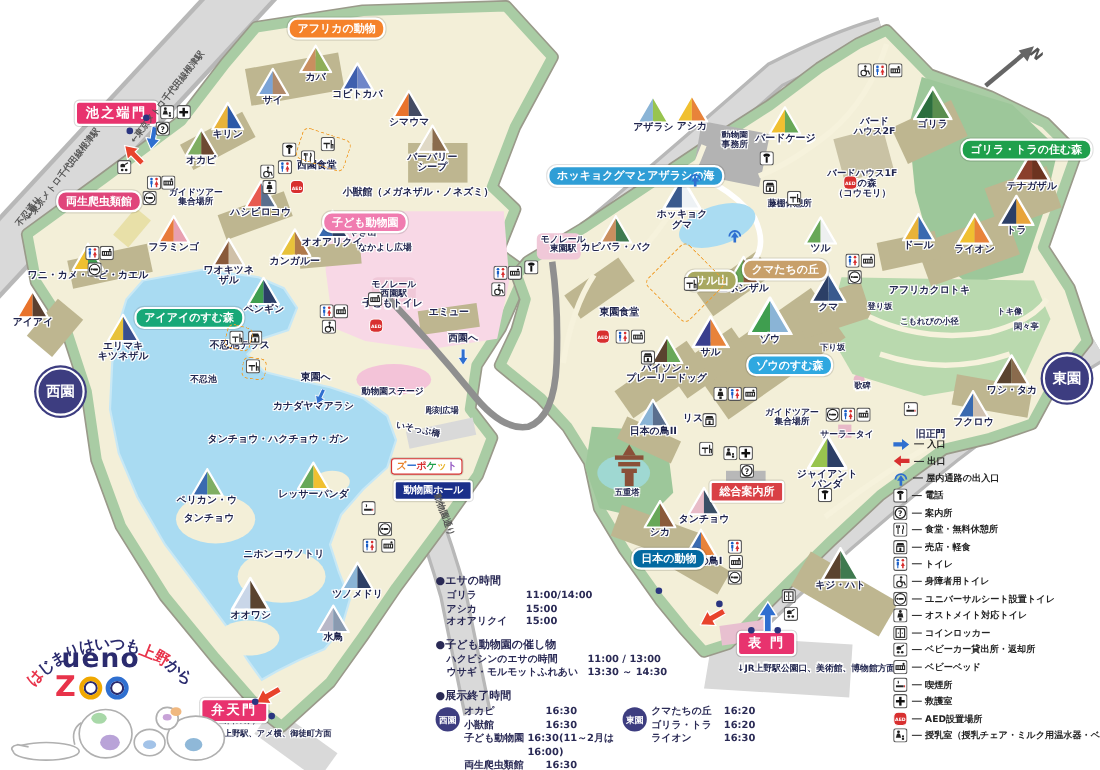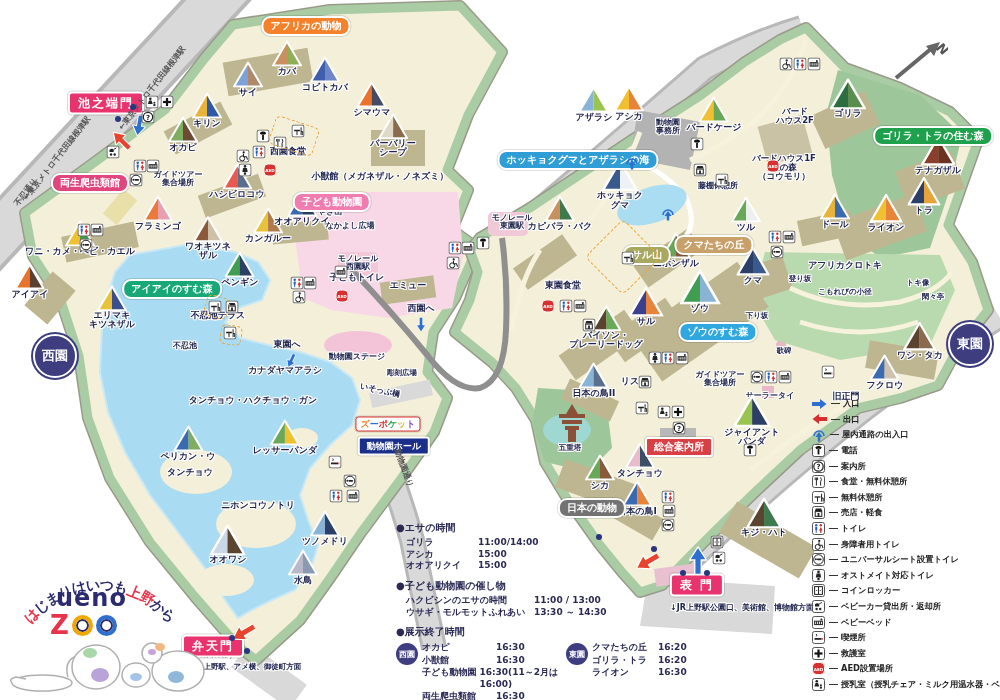--- a/index.html
+++ b/index.html
@@ -809,21 +809,21 @@
           <div>↙京成線上野駅、アメ横、御徒町方面</div>
         </div>
       </div>
       <div class="banner" style="left: 306px; top: 26px; background: rgb(245, 130, 42);">アフリカの動物</div>
       <div class="banner" style="left: 332px; top: 202px; background: rgb(240, 124, 176);">子ども動物園</div>
       <div class="banner" style="left: 578px; top: 160px; background: rgb(47, 158, 214);">ホッキョクグマとアザラシの海</div>
       <div class="banner" style="left: 933px; top: 136px; background: rgb(31, 160, 76);">ゴリラ・トラの住む森</div>
       <div class="banner" style="left: 714px; top: 245px; background: rgb(200, 160, 106);">クマたちの丘</div>
       <div class="banner" style="left: 647px; top: 255px; background: rgb(168, 168, 96);">サル山</div>
       <div class="banner" style="left: 718px; top: 332px; background: rgb(47, 168, 224);">ゾウのすむ森</div>
-      <div class="banner" style="left: 592px; top: 508px; background: #737373;">日本の動物</div>
+      <div class="banner" style="left: 608px; top: 508px; background: #0369a1;">日本の動物</div>
       <div class="banner" style="left: 172px; top: 289px; background: rgb(24, 168, 120);">アイアイのすむ森</div>
       <div class="banner" style="left: 90px; top: 183px; background: rgb(224, 69, 123);">両生爬虫類館</div>
       <div class="banner" style="left: 679px; top: 447px; background: rgb(217, 64, 69); border-radius: 3px;">総合案内所</div>
       <div class="gate" style="left: 106px; top: 103px;">池之端門</div>
       <div class="gate" style="left: 213px; top: 646px;">弁天門</div>
       <div class="gate" style="left: 697px; top: 585px;">表 門</div>
       <div class="banner" style="left: 388px; top: 424px; background: rgb(255, 255, 255); border: 1.5px solid rgb(216, 48, 48); border-radius: 3px; padding: 0px 4px;"><span style="color: rgb(232, 131, 42); font-size: 9px;">ズ</span><span style="color: rgb(47, 111, 208); font-size: 9px;">ー</span><span style="color: rgb(216, 48, 48); font-size: 9px;">ポ</span><span style="color: rgb(31, 160, 76); font-size: 9px;">ケ</span><span style="color: rgb(232, 179, 42); font-size: 9px;">ッ</span><span style="color: rgb(143, 82, 192); font-size: 9px;">ト</span></div>
       <div class="banner" style="left: 394px; top: 446px; background: rgb(26, 47, 138); border-radius: 3px; font-size: 9px;">動物園ホール</div>
       <div class="zone" style="left: 55px; top: 356px;">西園</div>
       <div class="zone" style="left: 970px; top: 344px;">東園</div>
@@ -1338,30 +1338,20 @@
       </div>
       <div class="lgrow">
         <div class="fac" style="position: static; transform: none;"><svg width="13" height="13" viewBox="0 0 13 13">
             <rect x="0.5" y="0.5" width="12" height="12" rx="2" fill="#fff" stroke="#555"></rect>
             <line x1="4.4" y1="2.5" x2="4.4" y2="10.5" stroke="#222"></line>
             <path d="M3.2,2.5 v2.6 M5.6,2.5 v2.6" stroke="#222" fill="none"></path>
             <path d="M8.6,2.5 q1.6,2.2 0,4.2 v3.8" stroke="#222" fill="none"></path>
           </svg></div>
         <div class="lgdash"></div>
         <div class="lglabel">食堂・無料休憩所</div>
-      </div>
-      <div class="lgrow">
-        <div class="fac" style="position: static; transform: none;"><svg width="13" height="13" viewBox="0 0 13 13">
-            <rect x="0.5" y="0.5" width="12" height="12" rx="2" fill="#fff" stroke="#555"></rect>
-            <line x1="2.6" y1="6" x2="8.4" y2="6" stroke="#222" stroke-width="1.3"></line>
-            <line x1="5.5" y1="6" x2="5.5" y2="10.6" stroke="#222"></line>
-            <path d="M9.6,2.8 v7.8 M9.6,7 h1.6 v3.6" stroke="#222" fill="none"></path>
-          </svg></div>
-        <div class="lgdash"></div>
-        <div class="lglabel">無料休憩所</div>
       </div>
       <div class="lgrow">
         <div class="fac" style="position: static; transform: none;"><svg width="13" height="13" viewBox="0 0 13 13">
             <rect x="0.5" y="0.5" width="12" height="12" rx="2" fill="#fff" stroke="#555"></rect>
             <path d="M2.8,5 l1,-2.4 h5.4 l1,2.4 z" fill="#222"></path>
             <rect x="3.2" y="5.6" width="6.6" height="4.8" fill="none" stroke="#222"></rect>
             <rect x="5.6" y="7" width="1.8" height="3.4" fill="#222"></rect>
           </svg></div>
         <div class="lgdash"></div>
         <div class="lglabel">売店・軽食</div>

